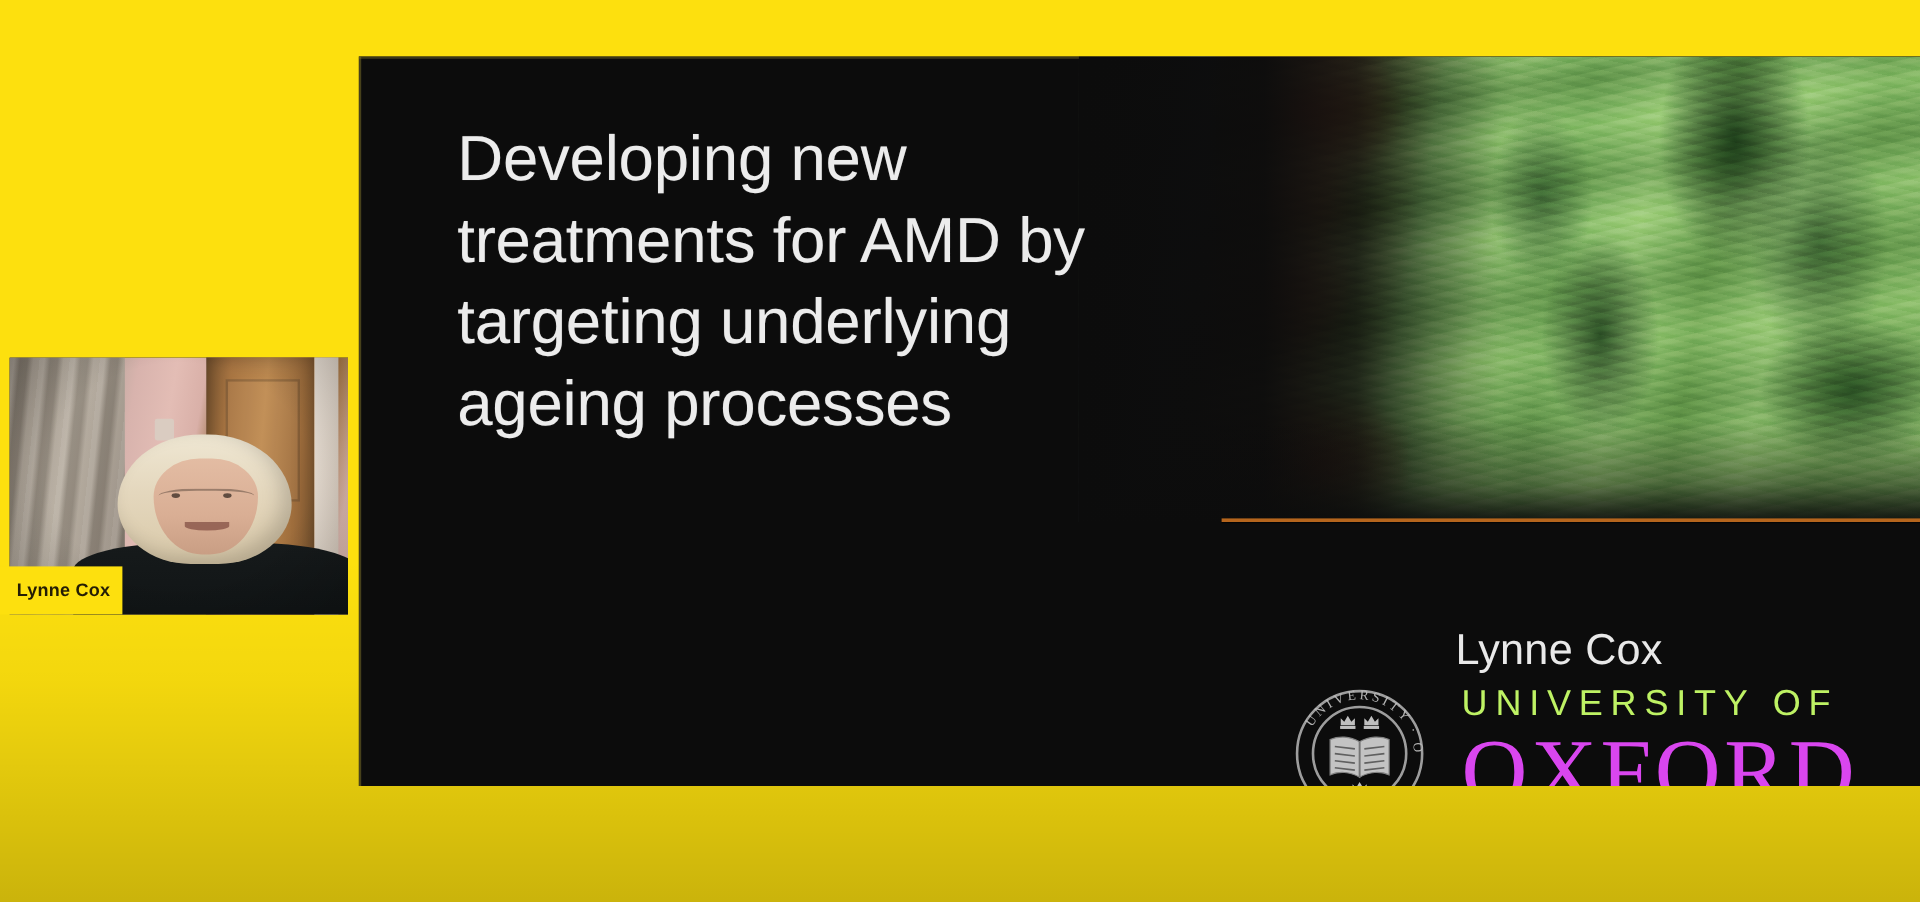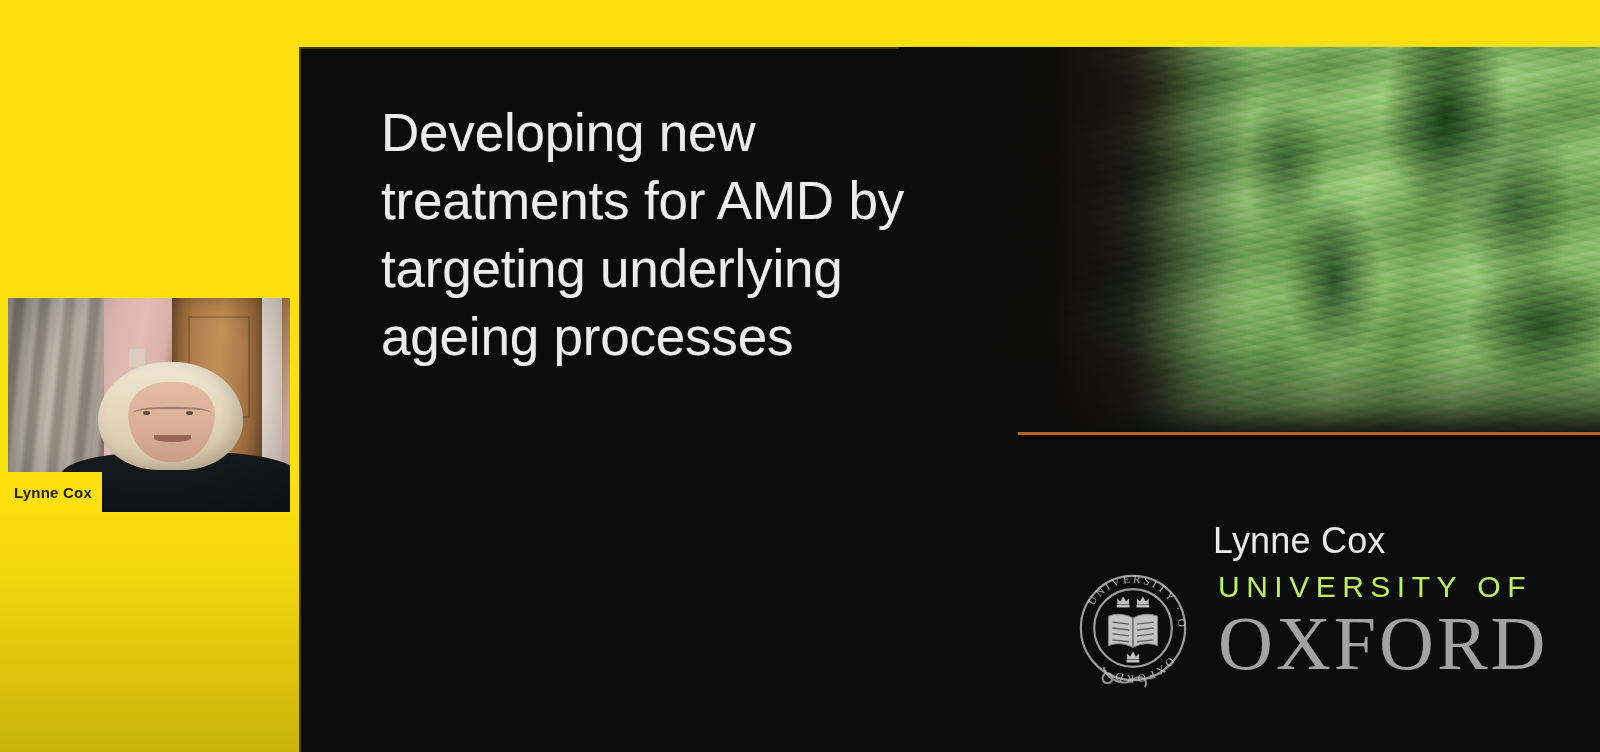--- a/index.html
+++ b/index.html
@@ -38,21 +38,21 @@
        rgba(0,0,0,0.20) 100%);
     pointer-events: none;
   }
 
   
   .slide {
     position: absolute;
     left: 299px;
     top: 47px;
     width: 1301px;
-    height: 705px;
+    height: 608px;
     background: #0C0C0C;
     overflow: hidden;
   }
   .slide-edge-left {
     position: absolute;
     left: 0; top: 0;
     width: 2px; height: 100%;
     background: rgba(120,110,40,0.55);
   }
   .slide-edge-top {
@@ -240,21 +240,21 @@
     padding-bottom: 4px;
   }
   .ox-univ {
     color: #bef264;
     font-family: "Liberation Sans", sans-serif;
     font-size: 30px;
     letter-spacing: 6.5px;
     line-height: 1.05;
   }
   .ox-oxford {
-    color: #a3a3a3;
+    color: #d946ef;
     font-family: "Liberation Serif", serif;
     font-size: 76px;
     letter-spacing: 3px;
     line-height: 1.02;
     margin-top: 2px;
   }
 
   
   .webcam {
     position: absolute;

